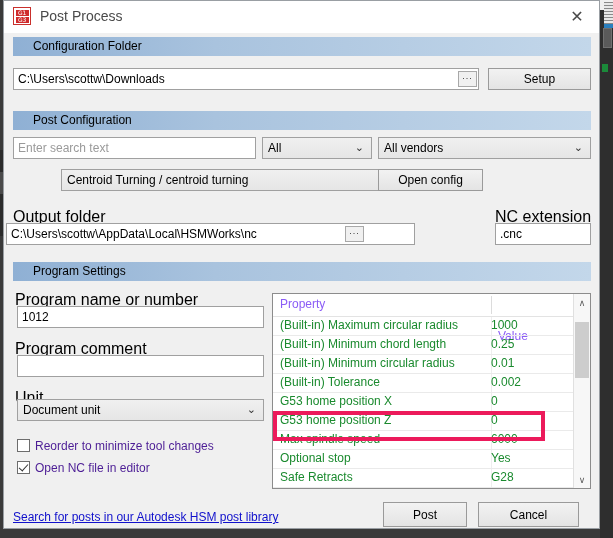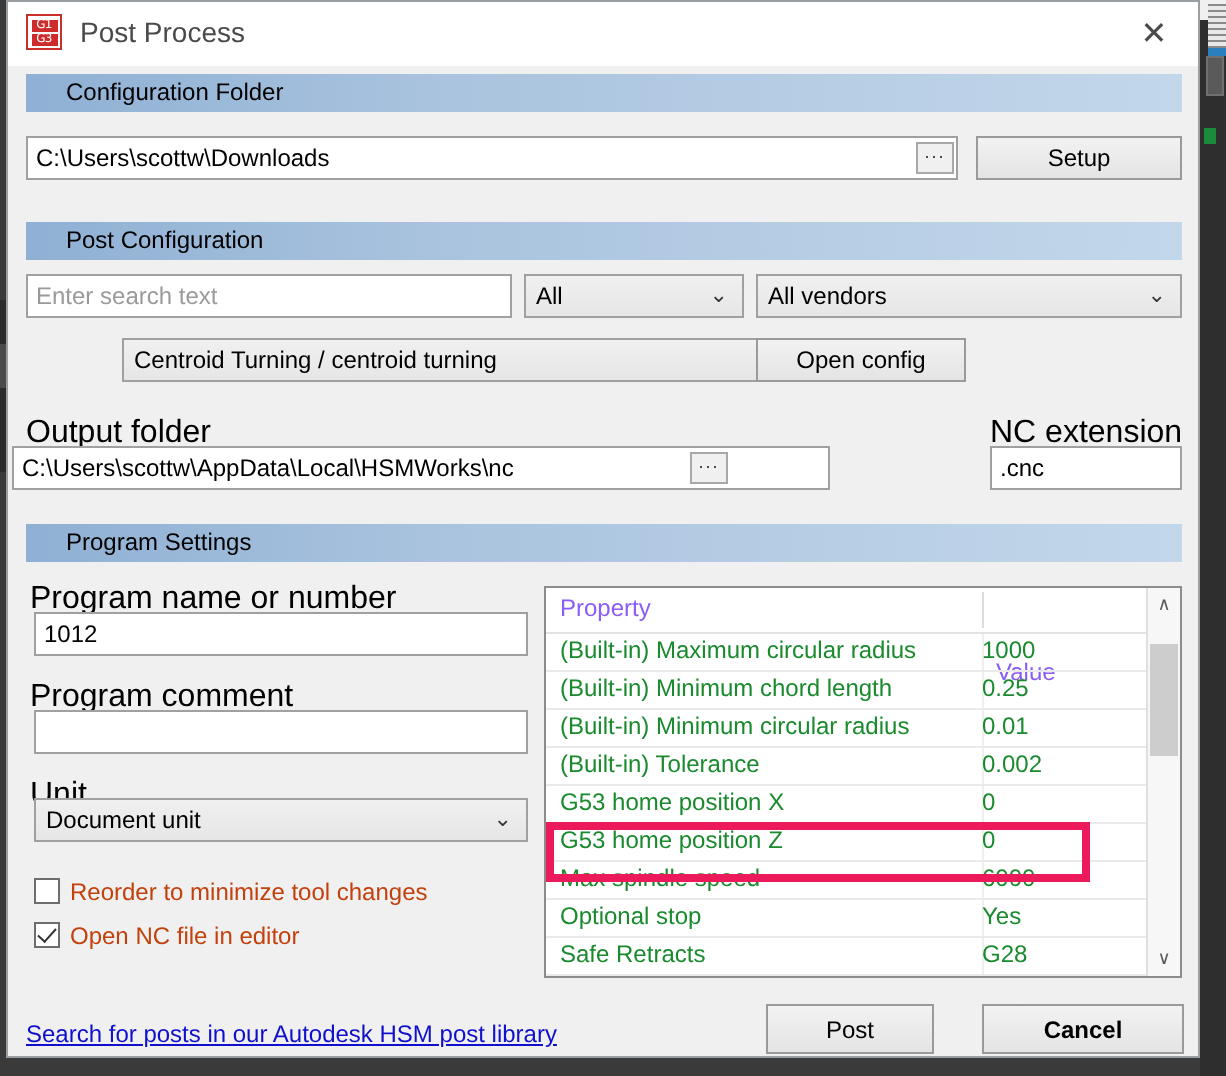--- a/index.html
+++ b/index.html
@@ -158,21 +158,21 @@
     padding-left: 5px;
     overflow: hidden; white-space: nowrap;
   }
   .combo .chev {
     position: absolute; right: 7px; top: 0; line-height: 20px;
     font-size: 11px; color: #333;
     font-family: "DejaVu Sans", sans-serif;
   }
 
   
-  .cbrow { position: absolute; font-size: 12px; color: #c2410c; }
+  .cbrow { position: absolute; font-size: 12px; color: #4c1d95; }
   .cbbox {
     display: inline-block; vertical-align: -2px;
     width: 13px; height: 13px;
     border: 1px solid #6d6d6d; background: #fff;
     box-sizing: border-box; margin-right: 5px;
     position: relative;
   }
   .cbbox.checked::after {
     content: "";
     position: absolute; left: 3px; top: 0px;
@@ -397,15 +397,15 @@
       <div class="arrow up">∧</div>
       <div class="thumb"></div>
       <div class="arrow down">∨</div>
     </div>
   </div>
 
   <div id="highlight-box" style="border-color: rgb(236, 26, 91);"></div>
 
   <div id="hsm-link">Search for posts in our Autodesk HSM post library</div>
   <div class="btn" style="left:379px; top:501px; width:84px; height:25px;">Post</div>
-  <div class="btn" style="left:487px; top:501px; width:101px; height:25px;font-weight:bold;">Cancel</div>
+  <div class="btn" style="left:474px; top:501px; width:101px; height:25px;">Cancel</div>
 
 </div>
 
 </body></html>

